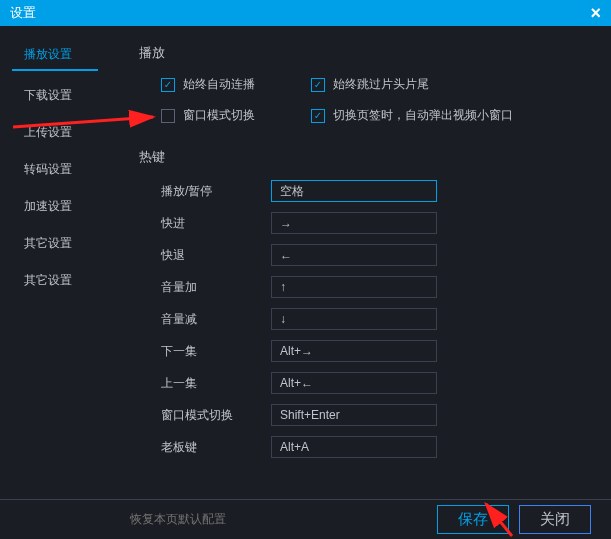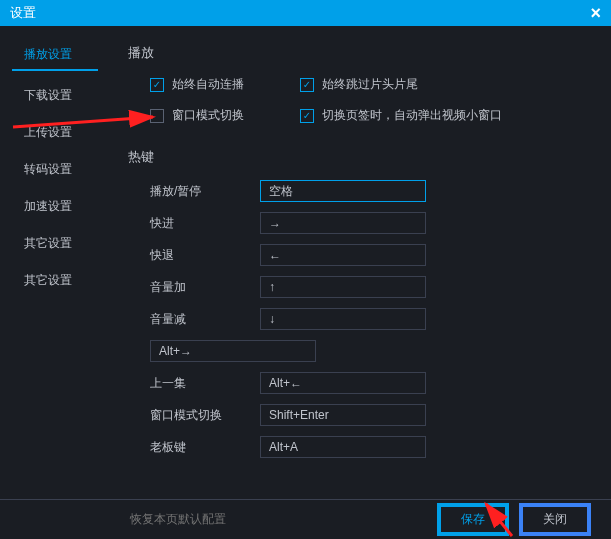--- a/index.html
+++ b/index.html
@@ -16,21 +16,21 @@
       background: #00a0e9;
       height: 26px;
       display: flex;
       align-items: center;
       padding: 0 10px;
       color: #fff;
       gap: 21px;
     }
     .titlebar-title { flex: 1; font-size: 13px; }
     .close-x { cursor: pointer; font-size: 18px; font-weight: bold; }
-    .content { display: flex; height: calc(100% - 26px - 40px); }
+    .content { display: flex; height: calc(100% - 26px - 40px); gap: 11px; }
     .sidebar {
       width: 110px;
       padding-top: 10px;
     }
     .sidebar-item {
       padding: 10px 0 10px 24px;
       cursor: pointer;
       color: #c0c4cc;
     }
     .sidebar-item.active {
@@ -110,26 +110,26 @@
       padding: 0 20px 0 130px;
     }
     .restore-link {
       flex: 1;
       color: #737373;
       font-size: 12px;
       cursor: pointer;
     }
     .btn {
       padding: 4px 20px;
-      border: 4px solid #3b82f6;
+      border: 1px solid #3b82f6;
       background: transparent;
       color: #c0c4cc;
       margin-left: 10px;
       cursor: pointer;
-      font-size: 12px;
+      font-size: 15px;
     }
     .btn.primary {
       border-color: #00a0e9;
       color: #00a0e9;
     }
     .annotation-arrow {
       position: absolute;
       pointer-events: none;
     }
     .arrow1 { left: 8px; top: 52px; }
@@ -197,20 +197,21 @@
       </div>
       <div class="hotkey-row">
         <span class="hotkey-label">音量加</span>
         <input class="hotkey-input" value="↑" style="">
       </div>
       <div class="hotkey-row">
         <span class="hotkey-label">音量减</span>
         <input class="hotkey-input" value="↓" style="">
       </div>
       <div class="hotkey-row">
+        <span class="hotkey-label">下一集</span>
         <input class="hotkey-input" value="Alt+→" style="">
       </div>
       <div class="hotkey-row">
         <span class="hotkey-label">上一集</span>
         <input class="hotkey-input" value="Alt+←" style="">
       </div>
       <div class="hotkey-row">
         <span class="hotkey-label">窗口模式切换</span>
         <input class="hotkey-input" value="Shift+Enter" style="">
       </div>

